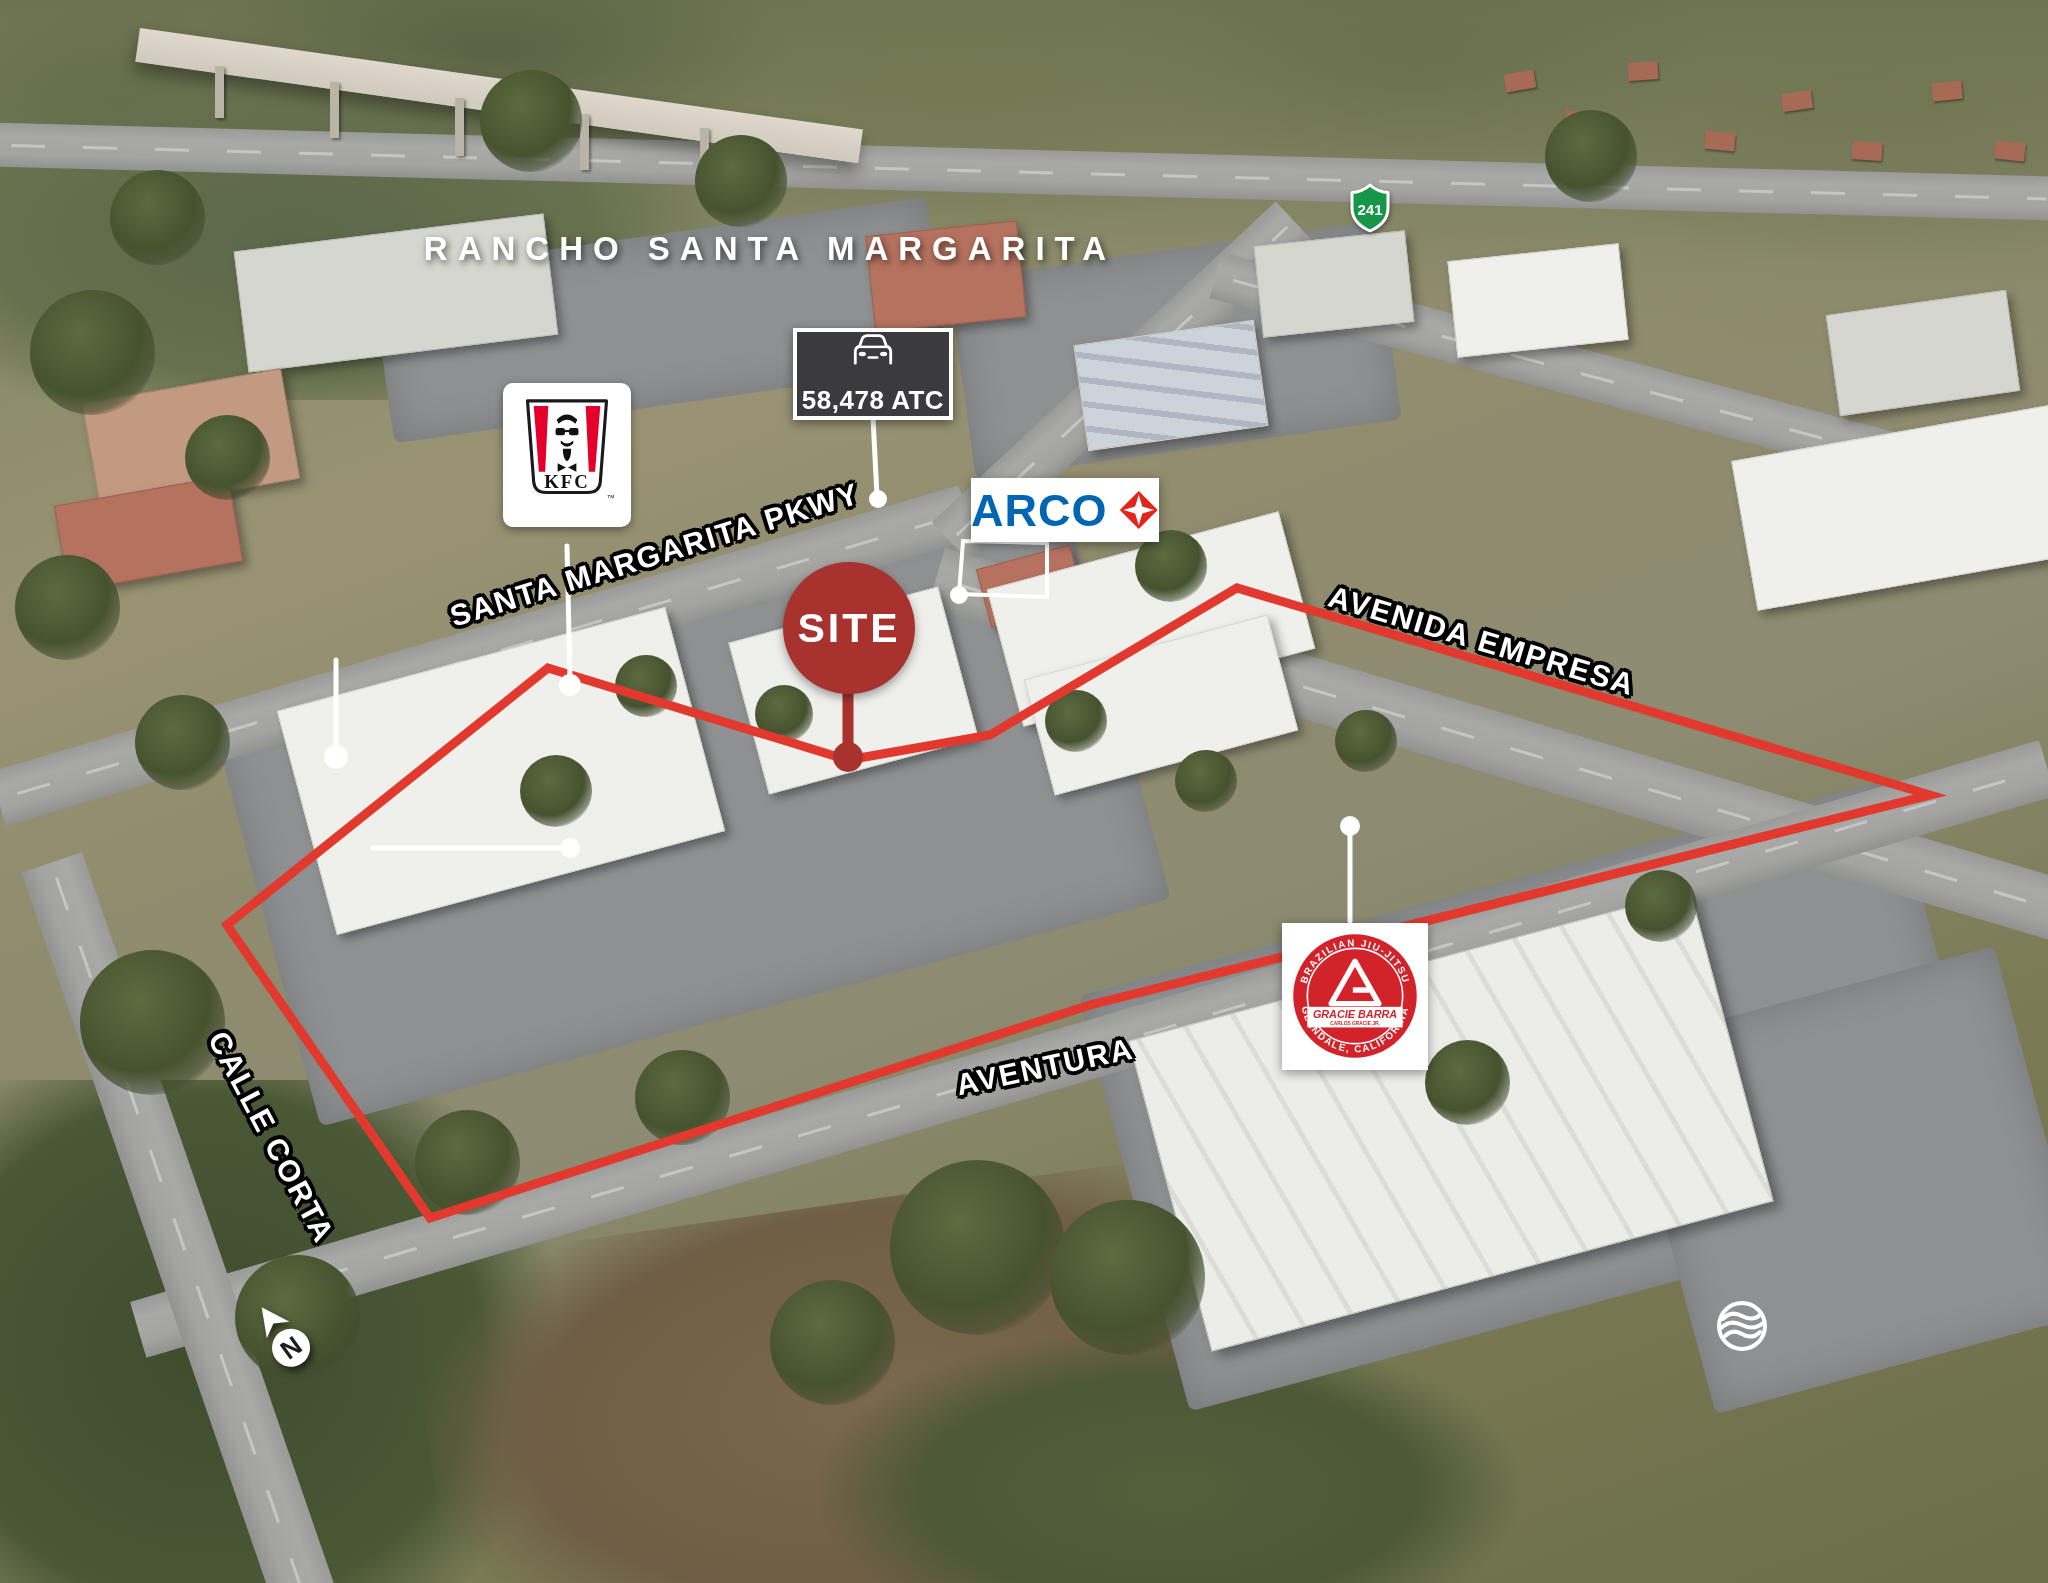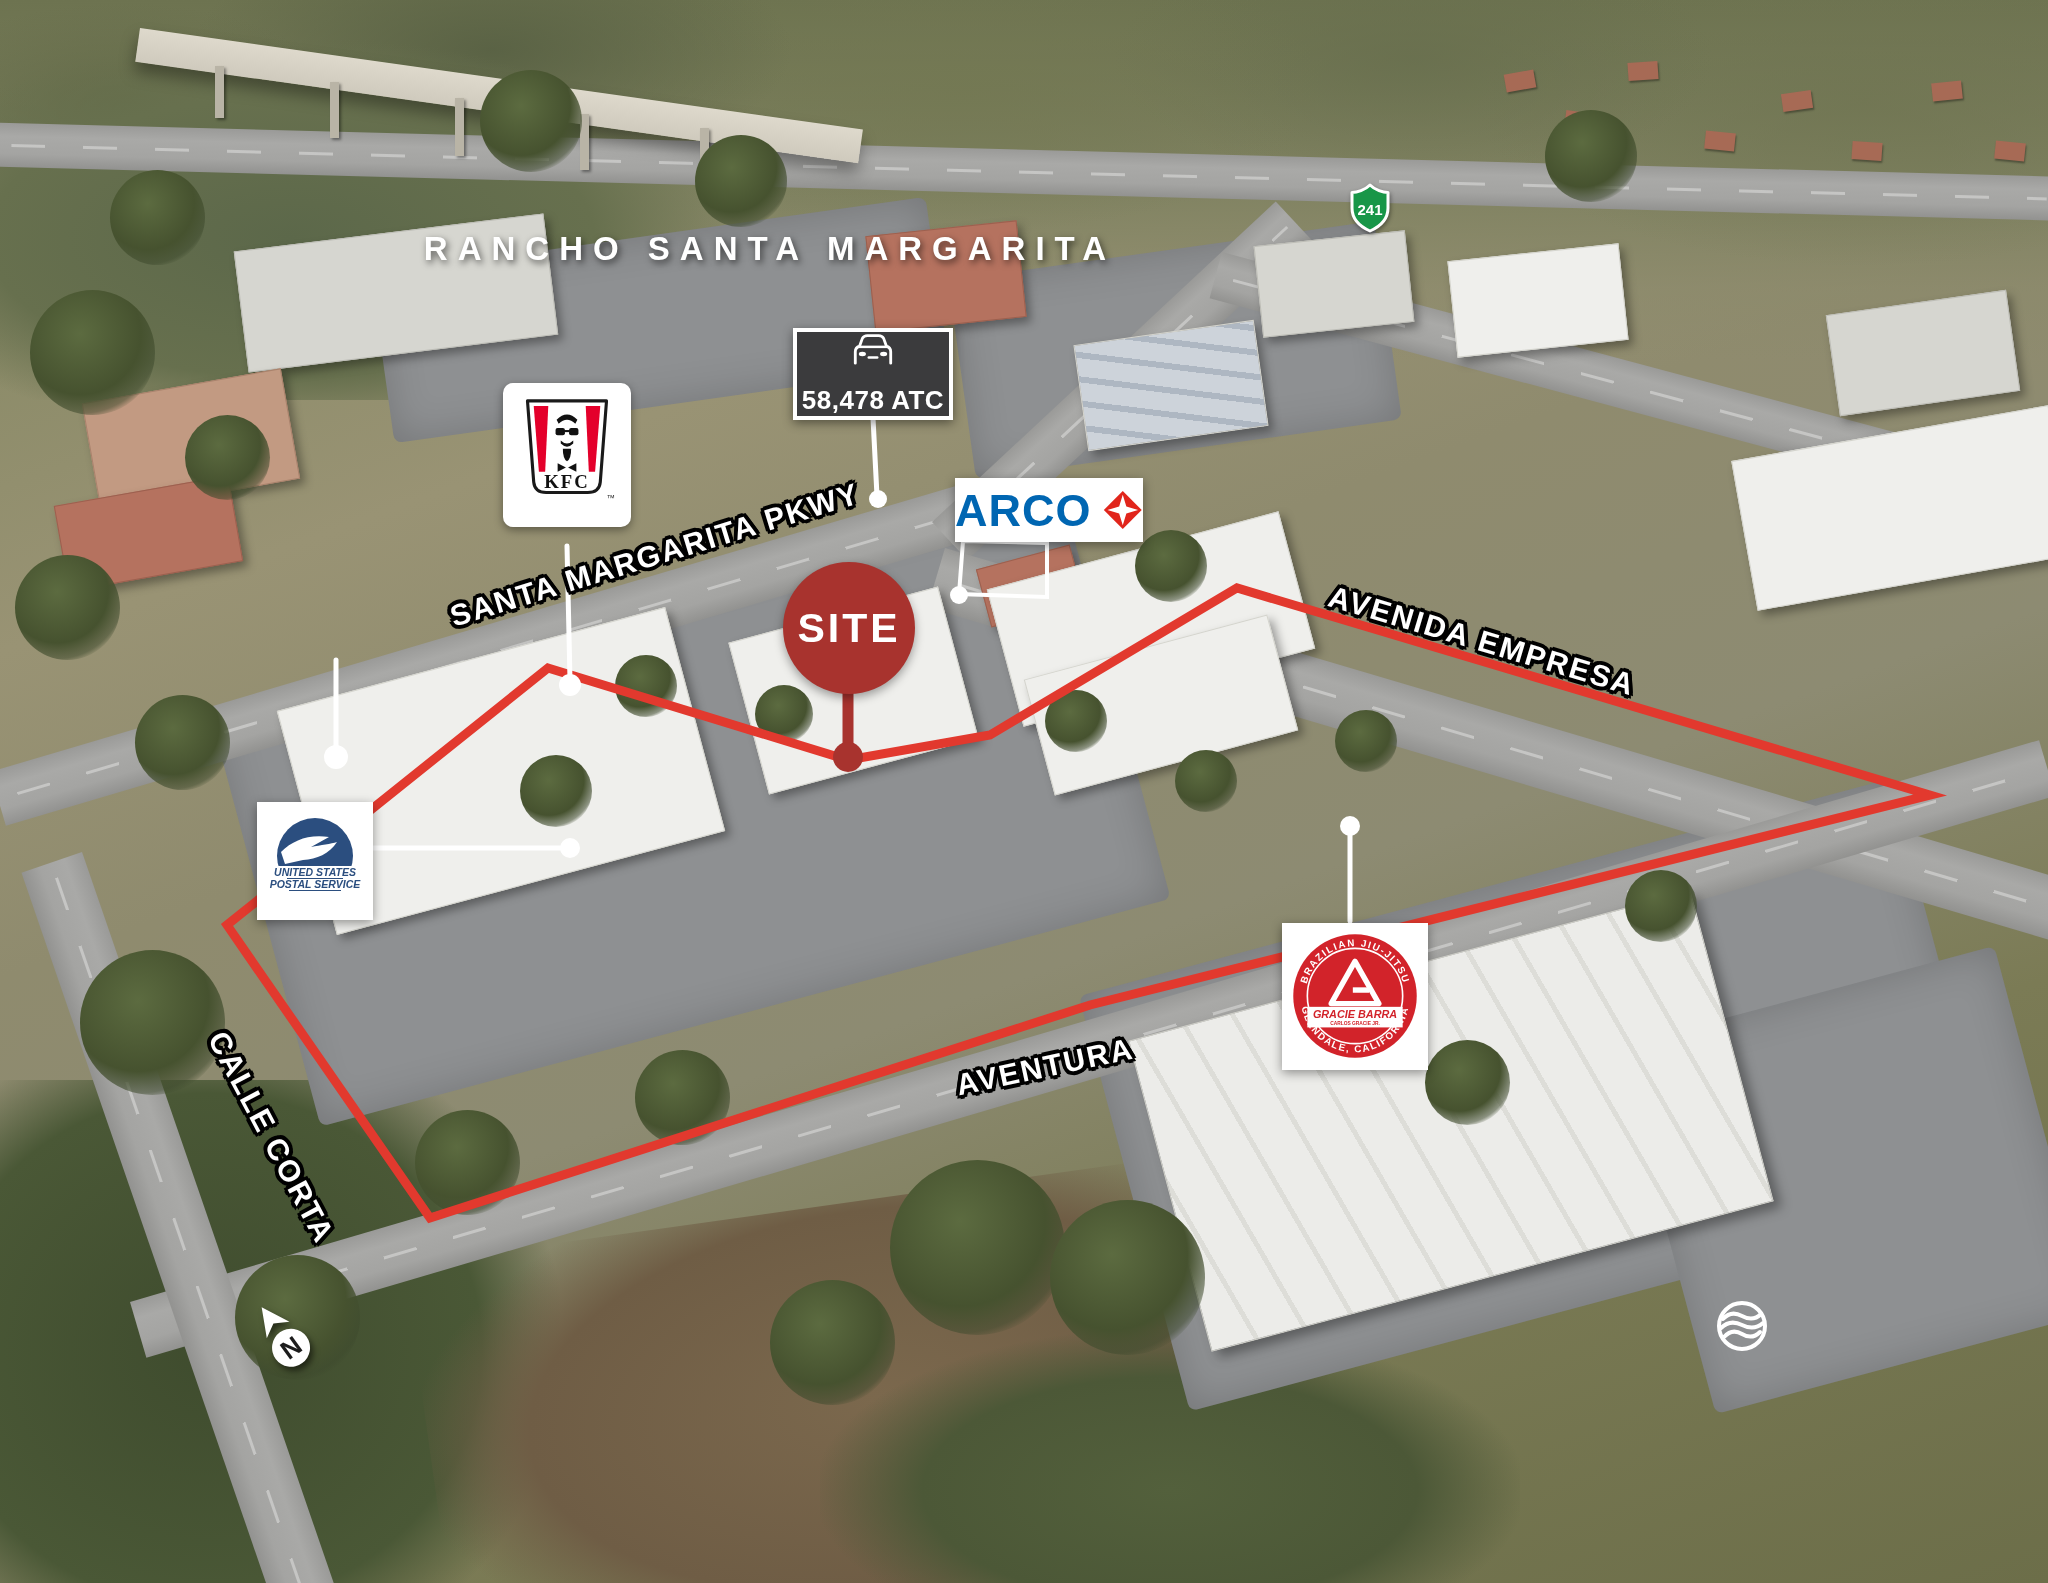--- a/index.html
+++ b/index.html
@@ -58,21 +58,21 @@
   
   .site-circle{width:132px;height:132px;border-radius:50%;background:#a8332e;
     display:flex;align-items:center;justify-content:center;box-shadow:0 4px 10px rgba(0,0,0,.35);}
   .site-circle span{color:#fff;font-size:41px;font-weight:bold;letter-spacing:3px;}
   
   .badge{background:#fff;box-shadow:0 3px 10px rgba(0,0,0,.4);}
   .traffic-badge{width:160px;height:92px;background:#3b3b3d;border:4px solid #fff;box-sizing:border-box;
     display:flex;flex-direction:column;align-items:center;justify-content:center;box-shadow:0 3px 10px rgba(0,0,0,.45);}
   .traffic-badge .cnt{color:#fff;font-weight:bold;font-size:26px;margin-top:19px;letter-spacing:.5px;}
   .kfc-badge{width:128px;height:144px;border-radius:10px;}
-  .arco-badge{width:188px;height:64px;display:flex;align-items:center;justify-content:center;gap:10px;}
+  .arco-badge{width:188px;height:64px;display:flex;align-items:center;justify-content:center;gap:10px;margin-left:16px;}
   .arco-badge .arco-word{color:#0066b2;font-size:45px;font-weight:bold;letter-spacing:1px;line-height:1;}
   .fcb-badge{width:144px;height:114px;}
   .fcb-line{position:absolute;right:20px;color:#101820;font-family:"Liberation Serif",serif;
     font-weight:bold;font-size:21px;letter-spacing:1px;line-height:1;}
   .usps-badge{width:116px;height:118px;}
   .gb-badge{width:146px;height:147px;}
 </style>
 </head>
 <body>
 
@@ -227,31 +227,20 @@
 
 
   <div class="abs badge arco-badge" style="left:955px;top:478px;">
     <span class="arco-word">ARCO</span>
     <svg width="46" height="46" viewBox="0 0 46 46">
       <polygon points="23,2 44,23 23,44 2,23" fill="#e1251b"></polygon>
       <path d="M23,6 L27,19 L40,23 L27,27 L23,40 L19,27 L6,23 L19,19 Z" fill="#fff"></path>
     </svg>
   </div>
 
-  <div class="abs badge usps-badge" style="left:257px;top:802px;">
-    <svg width="100" height="104" viewBox="0 0 100 100" style="position:absolute;left:8px;top:6px;">
-      <circle cx="50" cy="46" r="38" fill="#2b4e7f"></circle>
-      <path d="M16,42 C28,30 44,24 64,27 L46,37 C56,35 66,34 72,32 C64,44 52,49 38,50 L20,54 Z" fill="#fff"></path>
-      <rect x="8" y="56" width="84" height="28" fill="#fff"></rect>
-      <text x="50" y="66" text-anchor="middle" font-style="italic" font-weight="bold" font-size="10.5" fill="#2b4e7f">UNITED STATES</text>
-      <line x1="22" y1="68.5" x2="78" y2="68.5" stroke="#2b4e7f" stroke-width="1.2"></line>
-      <text x="50" y="78" text-anchor="middle" font-style="italic" font-weight="bold" font-size="10.5" fill="#2b4e7f">POSTAL SERVICE</text>
-      <line x1="24" y1="80.5" x2="76" y2="80.5" stroke="#2b4e7f" stroke-width="1.2"></line>
-    </svg>
-  </div>
 
   <div class="abs badge gb-badge" style="left:1282px;top:923px;">
     <svg width="130" height="130" viewBox="0 0 120 120" style="position:absolute;left:8px;top:8px;">
       <defs>
         <path id="gb-top" d="M 14,60 A 46,46 0 0 1 106,60"></path>
         <path id="gb-bot" d="M 10,62 A 50,50 0 0 0 110,62"></path>
       </defs>
       <circle cx="60" cy="60" r="57" fill="#d2232a"></circle>
       <circle cx="60" cy="60" r="44" fill="none" stroke="#fff" stroke-width="1.5"></circle>
       <text font-size="9" font-weight="bold" letter-spacing="1.5" fill="#fff" text-anchor="middle">

